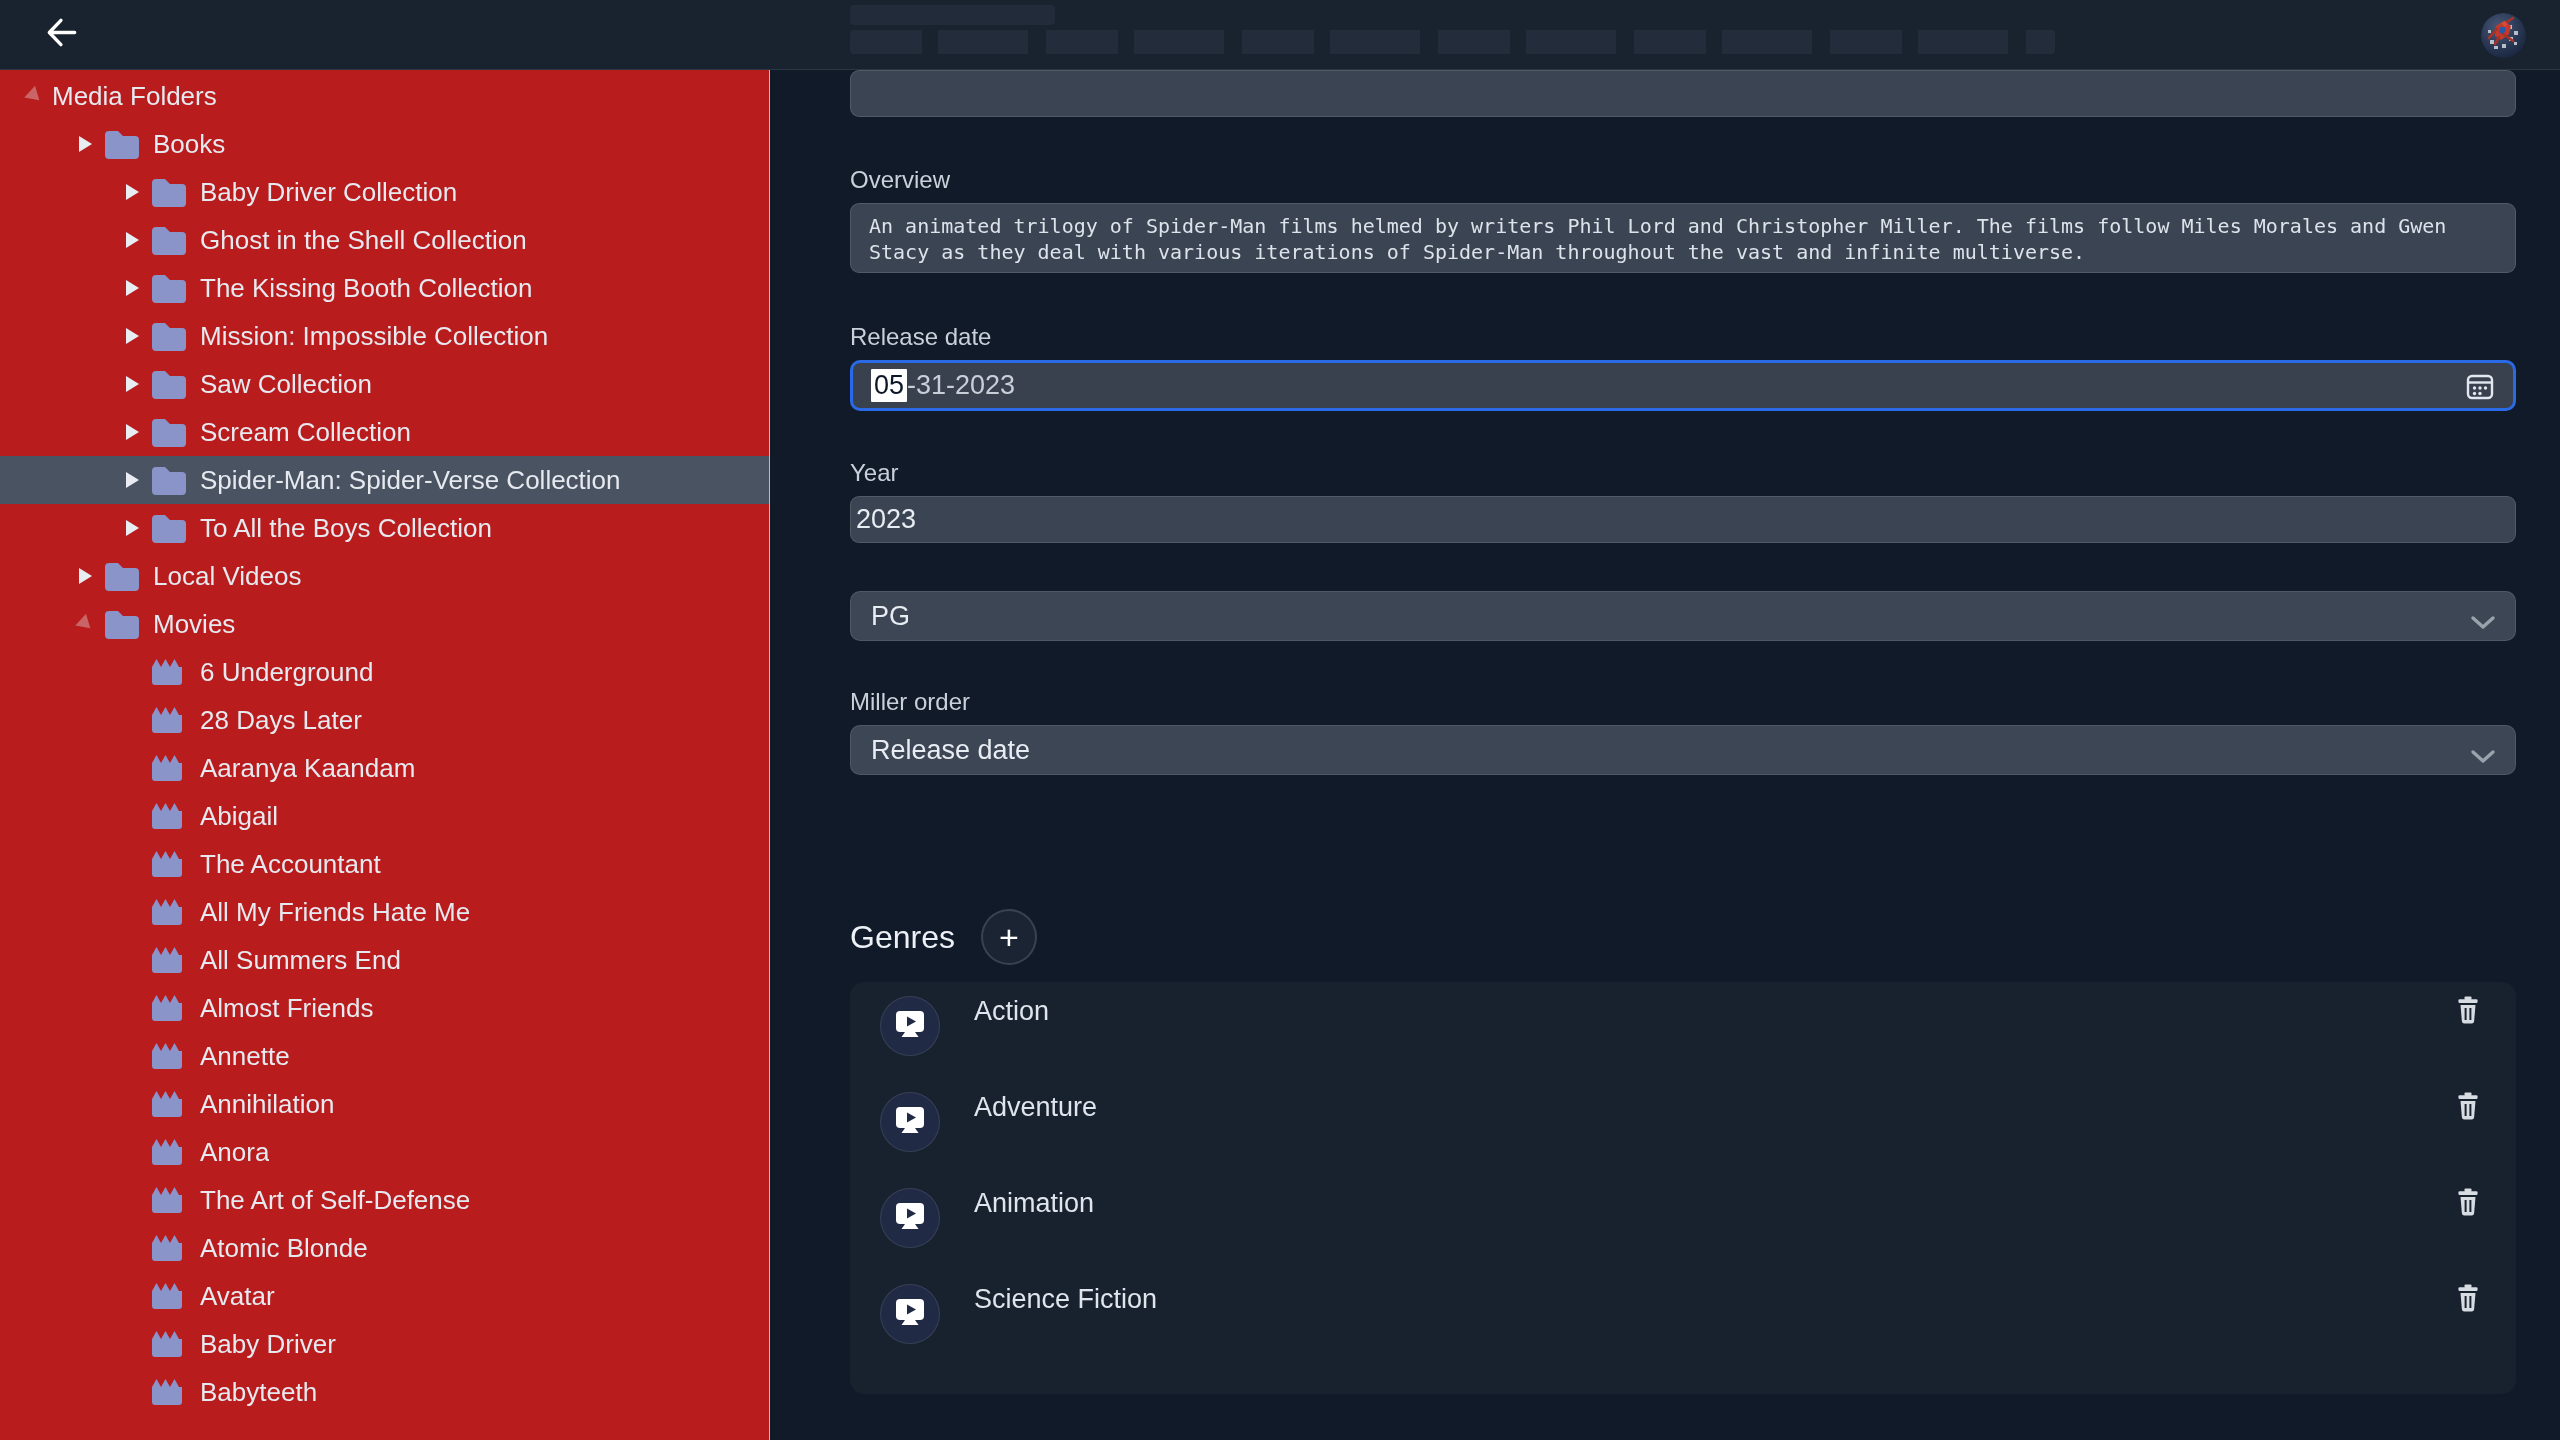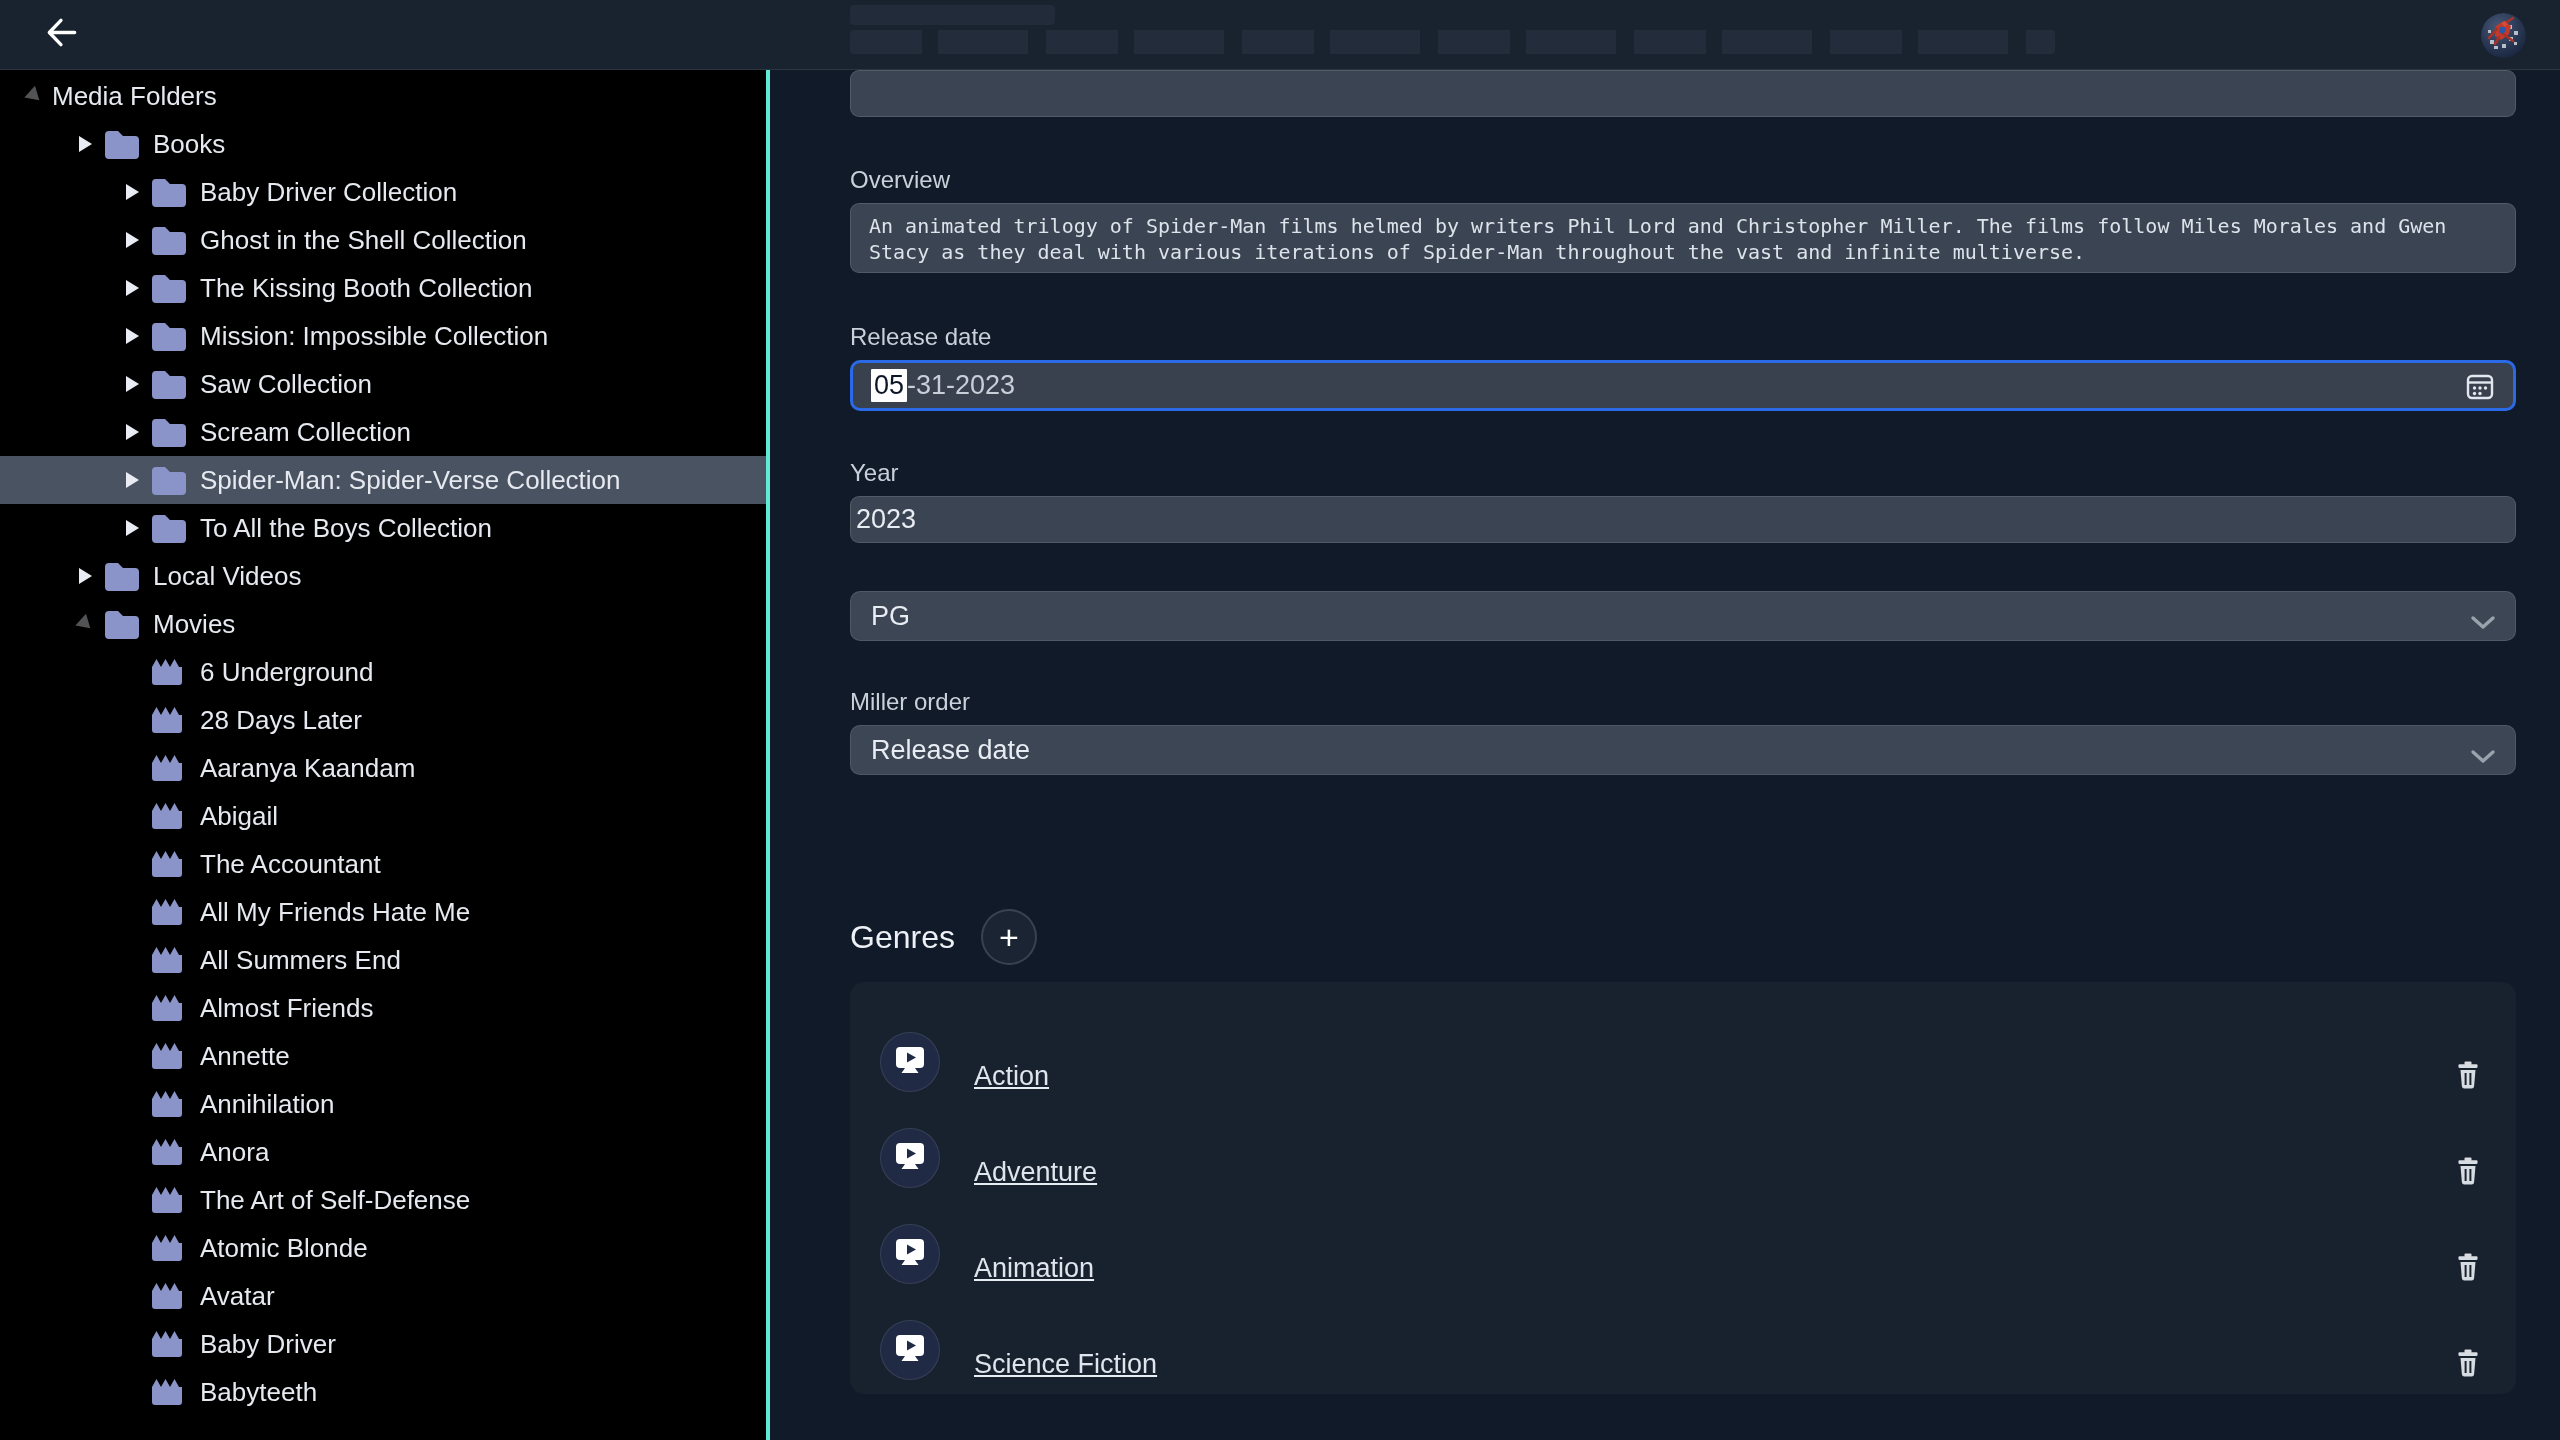--- a/index.html
+++ b/index.html
@@ -31,21 +31,21 @@
     background:repeating-linear-gradient(90deg,#222c3a 0 72px, rgba(0,0,0,0) 72px 88px, #222c3a 88px 178px, rgba(0,0,0,0) 178px 196px);
   }
   .avatar {
     position:absolute; right:34px; top:13px; width:45px; height:45px;
     border-radius:50%; overflow:hidden; cursor:pointer;
   }
 
   
   .sidebar {
     position:absolute; top:70px; left:0; width:770px; height:1370px;
-    background:#000000; border-right:4px solid #5eead4; overflow:hidden;
+    background:#b91c1c; border-right:1px solid #5eead4; overflow:hidden;
     padding-top:2px;
   }
   .tree-row {
     height:48px; display:flex; align-items:center; cursor:pointer;
     font-size:26px; color:#e6eaf0; white-space:nowrap;
   }
   .tree-row.selected { background:#4a5361; }
   .tree-row.lvl0 { padding-left:24px; }
   .tree-row.lvl1 { padding-left:75px; }
   .tree-row.lvl2 { padding-left:122px; }
@@ -105,21 +105,21 @@
     width:56px; height:56px; border-radius:50%; cursor:pointer;
     background:#1b2433; border:2px solid rgba(255,255,255,.14);
     color:#ffffff; font-size:34px; line-height:1; font-weight:300;
     display:flex; align-items:center; justify-content:center;
     font-family:"Liberation Sans",sans-serif;
   }
   .genre-card {
     margin-top:17px; border-radius:14px; background:#18212e;
     padding:14px 0; width:100%;
   }
-  .genre-row { height:96px; display:flex; align-items:flex-end; padding:0 36px 0 30px;text-decoration:underline; }
+  .genre-row { height:96px; display:flex; align-items:flex-start; padding:0 36px 0 30px; }
   .genre-avatar {
     width:60px; height:60px; border-radius:50%; background:#212a45;
     border:1px solid rgba(255,255,255,.10);
     display:flex; align-items:center; justify-content:center; flex:0 0 auto;
   }
   .genre-label { margin-left:34px; font-size:27px; color:#dfe5ec; }
   .trash-btn { margin-left:auto; background:none; border:none; cursor:pointer; display:flex; }
 </style>
 </head>
 <body>

